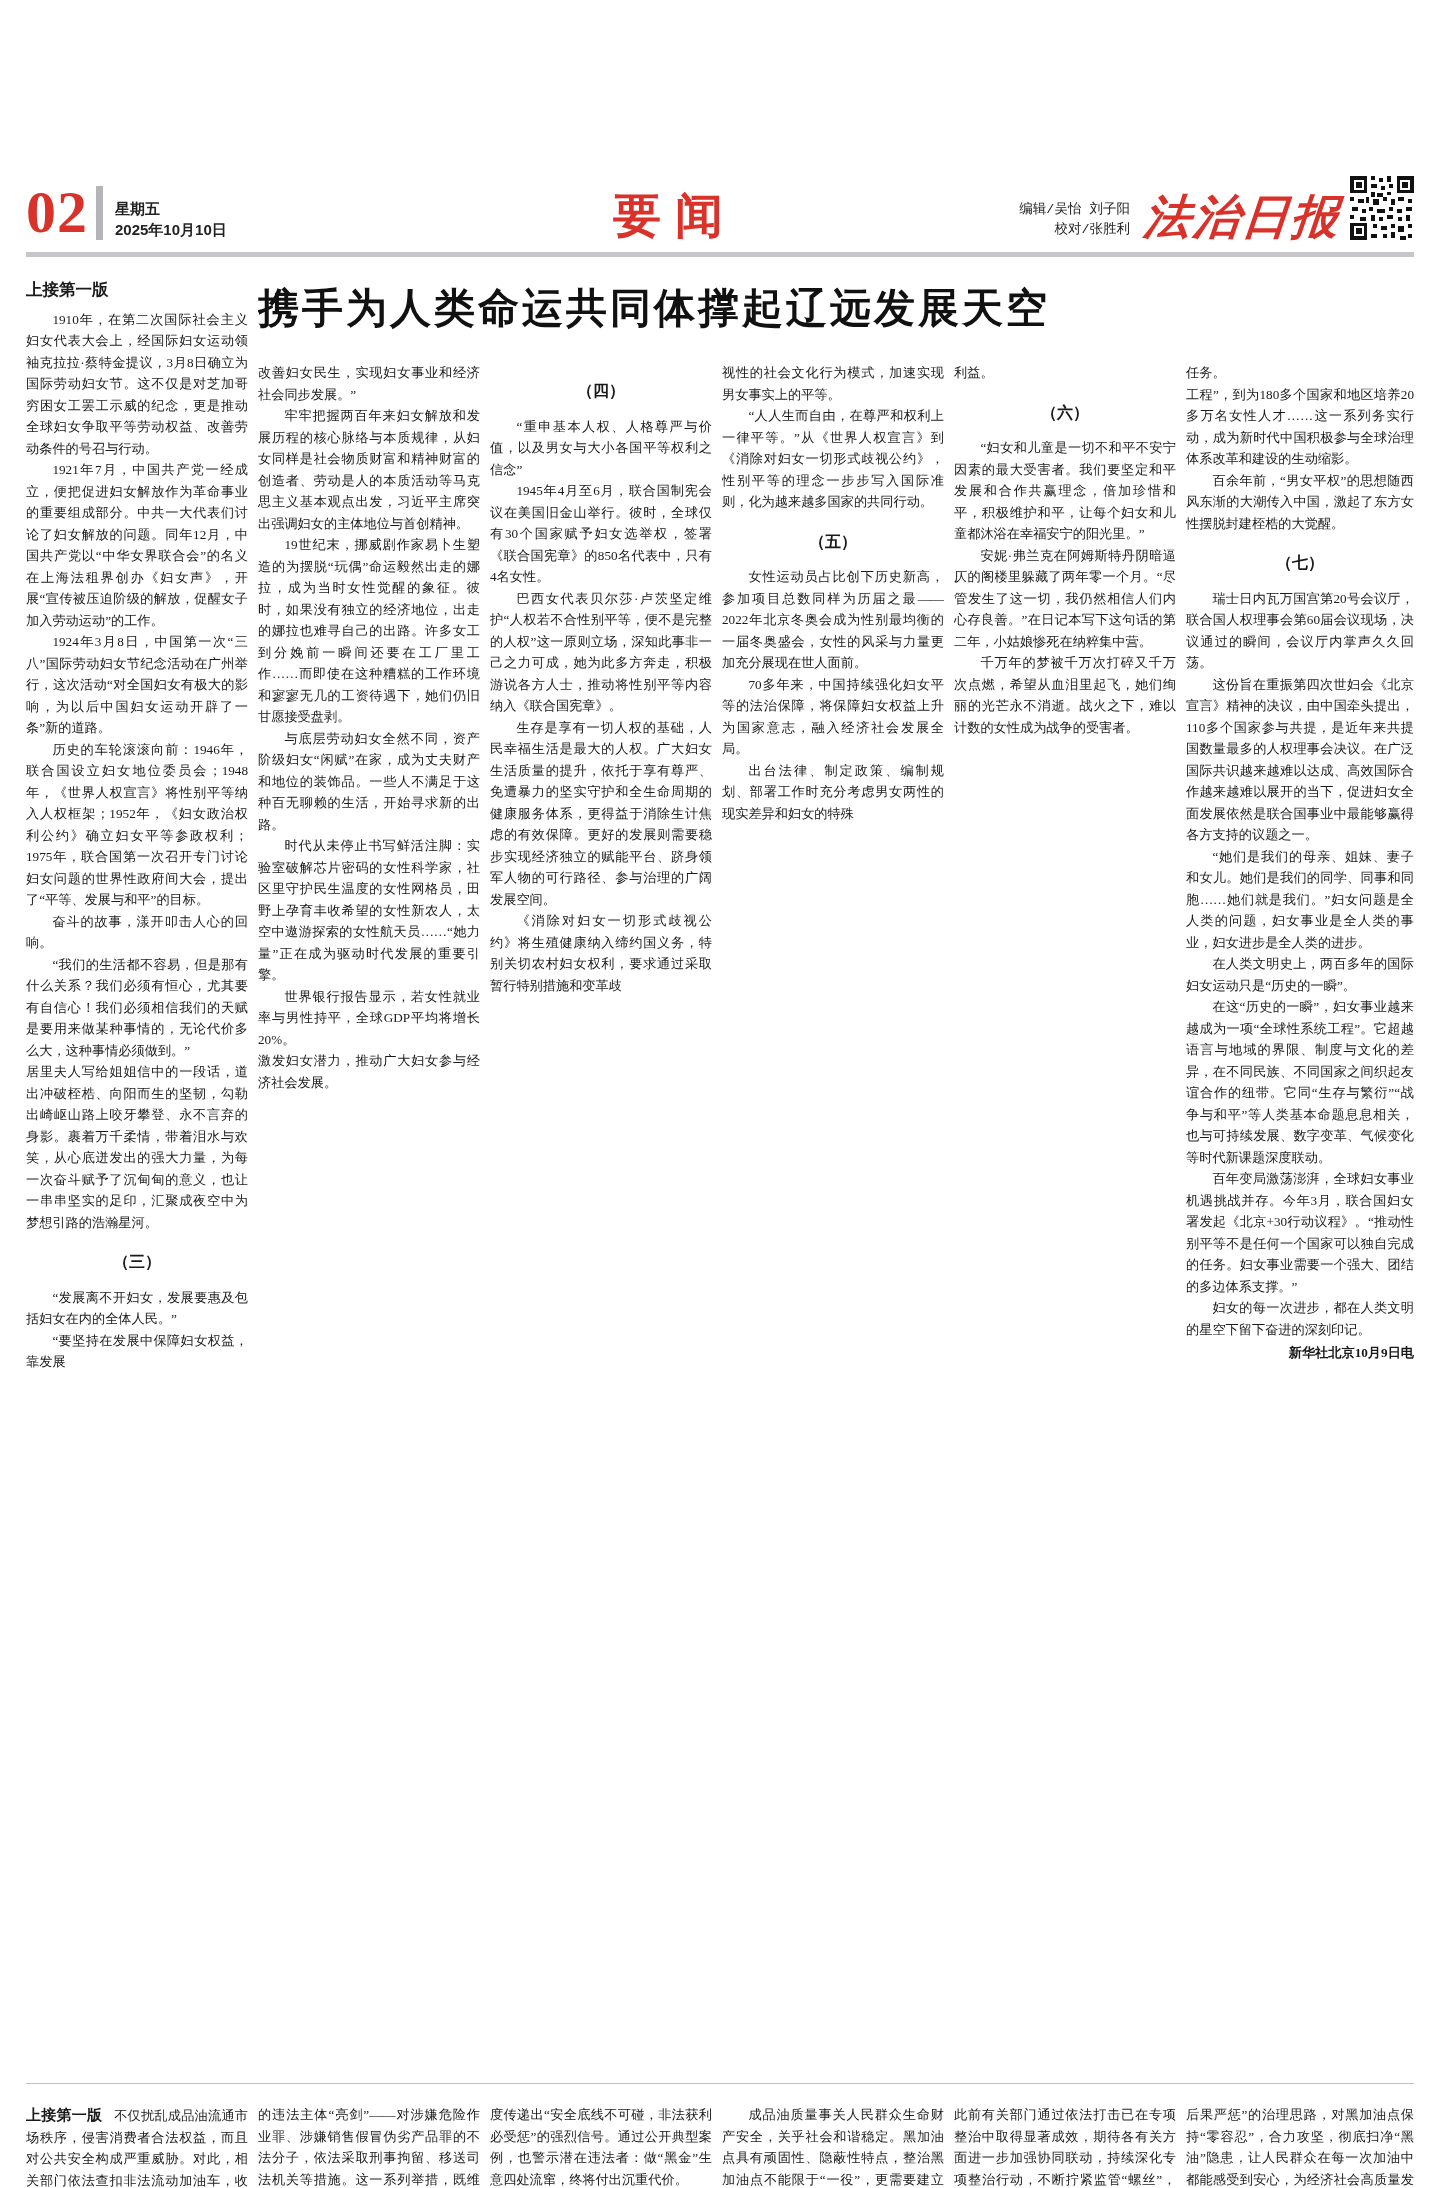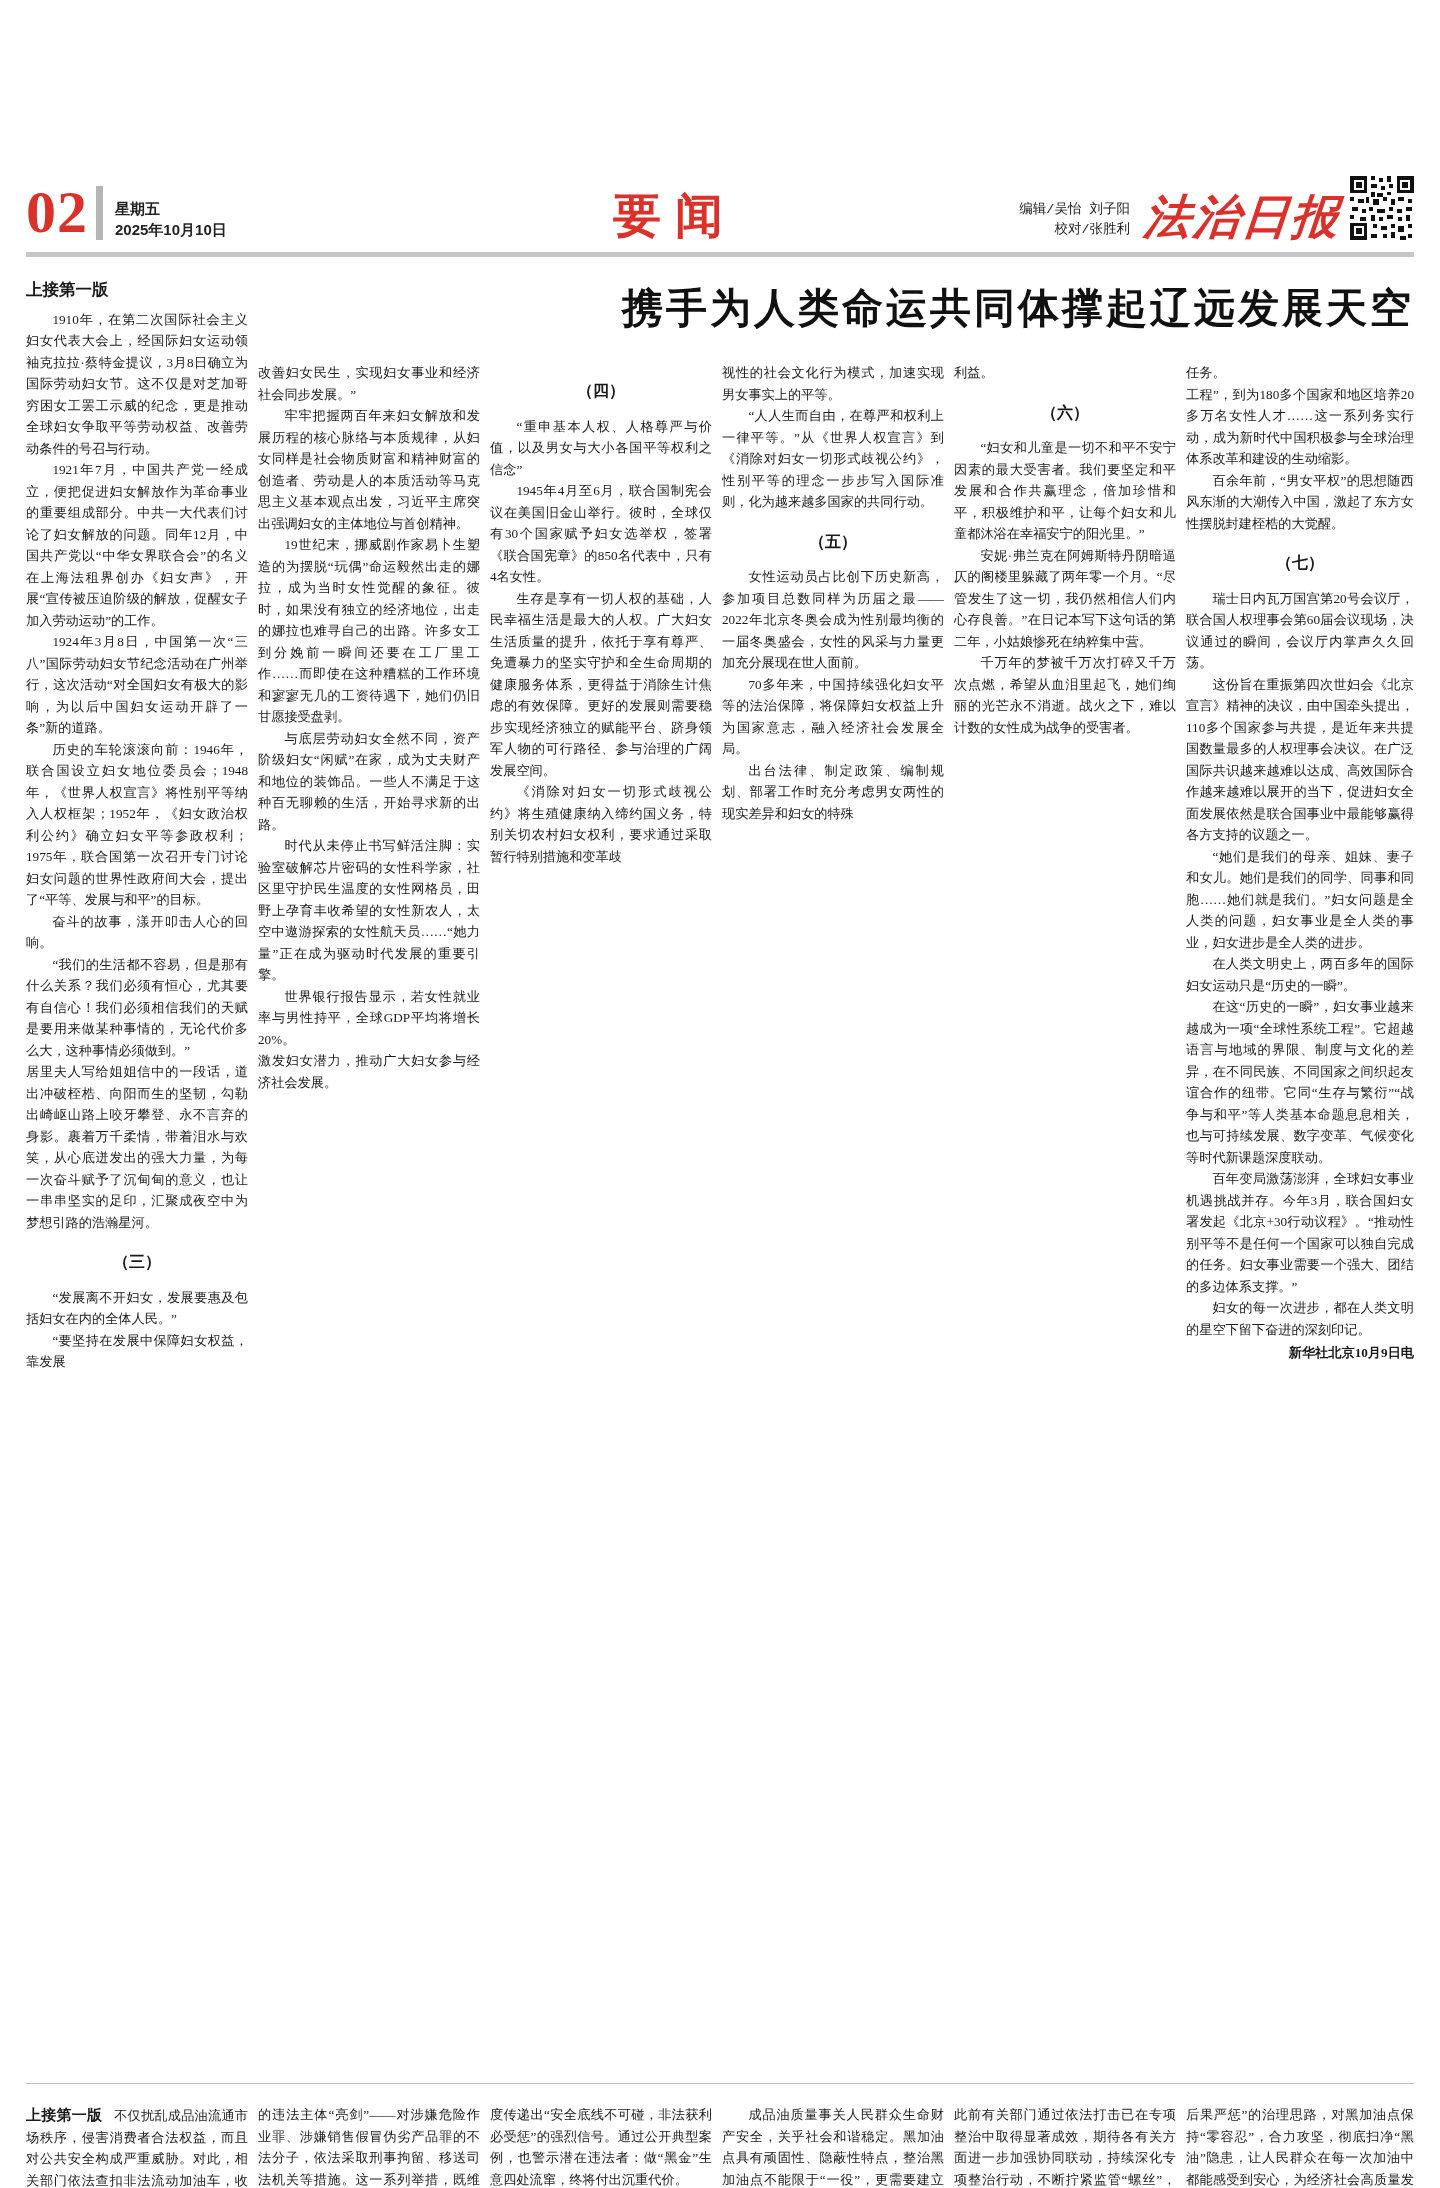--- a/index.html
+++ b/index.html
@@ -33,21 +33,21 @@
     font-family:"DejaVu Serif","Liberation Serif",serif;letter-spacing:2px;
     display:inline-block;transform:skewX(-5deg);margin-right:10px;white-space:nowrap;
   }
   .qr{width:64px;height:64px;display:block;}
   .header-rule{height:5px;background:#c7c7cb;margin:12px 26px 0;}
   
   .main{margin:22px 26px 0;height:1778px;display:flex;gap:10px;overflow:hidden;}
   .col{width:222px;flex:0 0 222px;overflow:hidden;}
   .right-region{flex:1 1 auto;display:flex;flex-direction:column;overflow:hidden;}
   .headline{
-    text-align:right;font-size:41px;font-weight:900;letter-spacing:3px;
+    text-align:left;font-size:41px;font-weight:900;letter-spacing:3px;
     line-height:1.15;padding:6px 0 30px;color:#111;
     font-family:"Liberation Serif","DejaVu Serif",serif;
   }
   .right-cols{display:flex;gap:10px;flex:1 1 auto;overflow:hidden;}
   .right-cols .col{width:222px;flex:0 0 222px;}
   .right-cols .col:last-child{flex:1 1 auto;}
   
   .blk{font-size:13.2px;line-height:21.5px;text-align:justify;text-justify:inter-ideograph;}
   .b-p{text-indent:2em;}
   .b-cont{text-indent:0;}
@@ -166,20 +166,21 @@
             <div class="blk b-p">19世纪末，挪威剧作家易卜生塑造的为摆脱“玩偶”命运毅然出走的娜拉，成为当时女性觉醒的象征。彼时，如果没有独立的经济地位，出走的娜拉也难寻自己的出路。许多女工到分娩前一瞬间还要在工厂里工作……而即使在这种糟糕的工作环境和寥寥无几的工资待遇下，她们仍旧甘愿接受盘剥。</div>
             <div class="blk b-p">与底层劳动妇女全然不同，资产阶级妇女“闲赋”在家，成为丈夫财产和地位的装饰品。一些人不满足于这种百无聊赖的生活，开始寻求新的出路。</div>
             <div class="blk b-p">时代从未停止书写鲜活注脚：实验室破解芯片密码的女性科学家，社区里守护民生温度的女性网格员，田野上孕育丰收希望的女性新农人，太空中遨游探索的女性航天员……“她力量”正在成为驱动时代发展的重要引擎。</div>
             <div class="blk b-p">世界银行报告显示，若女性就业率与男性持平，全球GDP平均将增长20%。</div>
             <div class="blk b-cont">激发妇女潜力，推动广大妇女参与经济社会发展。</div>
           </div>
         <div class="col">
             <div class="blk b-marker">（四）</div>
             <div class="blk b-bold">“重申基本人权、人格尊严与价值，以及男女与大小各国平等权利之信念”</div>
             <div class="blk b-p">1945年4月至6月，联合国制宪会议在美国旧金山举行。彼时，全球仅有30个国家赋予妇女选举权，签署《联合国宪章》的850名代表中，只有4名女性。</div>
+            <div class="blk b-p">巴西女代表贝尔莎·卢茨坚定维护“人权若不合性别平等，便不是完整的人权”这一原则立场，深知此事非一己之力可成，她为此多方奔走，积极游说各方人士，推动将性别平等内容纳入《联合国宪章》。</div>
             <div class="blk b-p">生存是享有一切人权的基础，人民幸福生活是最大的人权。广大妇女生活质量的提升，依托于享有尊严、免遭暴力的坚实守护和全生命周期的健康服务体系，更得益于消除生计焦虑的有效保障。更好的发展则需要稳步实现经济独立的赋能平台、跻身领军人物的可行路径、参与治理的广阔发展空间。</div>
             <div class="blk b-p">《消除对妇女一切形式歧视公约》将生殖健康纳入缔约国义务，特别关切农村妇女权利，要求通过采取暂行特别措施和变革歧</div>
           </div>
         <div class="col">
             <div class="blk b-cont">视性的社会文化行为模式，加速实现男女事实上的平等。</div>
             <div class="blk b-p">“人人生而自由，在尊严和权利上一律平等。”从《世界人权宣言》到《消除对妇女一切形式歧视公约》，性别平等的理念一步步写入国际准则，化为越来越多国家的共同行动。</div>
             <div class="blk b-marker">（五）</div>
             <div class="blk b-p">女性运动员占比创下历史新高，参加项目总数同样为历届之最——2022年北京冬奥会成为性别最均衡的一届冬奥盛会，女性的风采与力量更加充分展现在世人面前。</div>
             <div class="blk b-p">70多年来，中国持续强化妇女平等的法治保障，将保障妇女权益上升为国家意志，融入经济社会发展全局。</div>
             <div class="blk b-p">出台法律、制定政策、编制规划、部署工作时充分考虑男女两性的现实差异和妇女的特殊</div>

